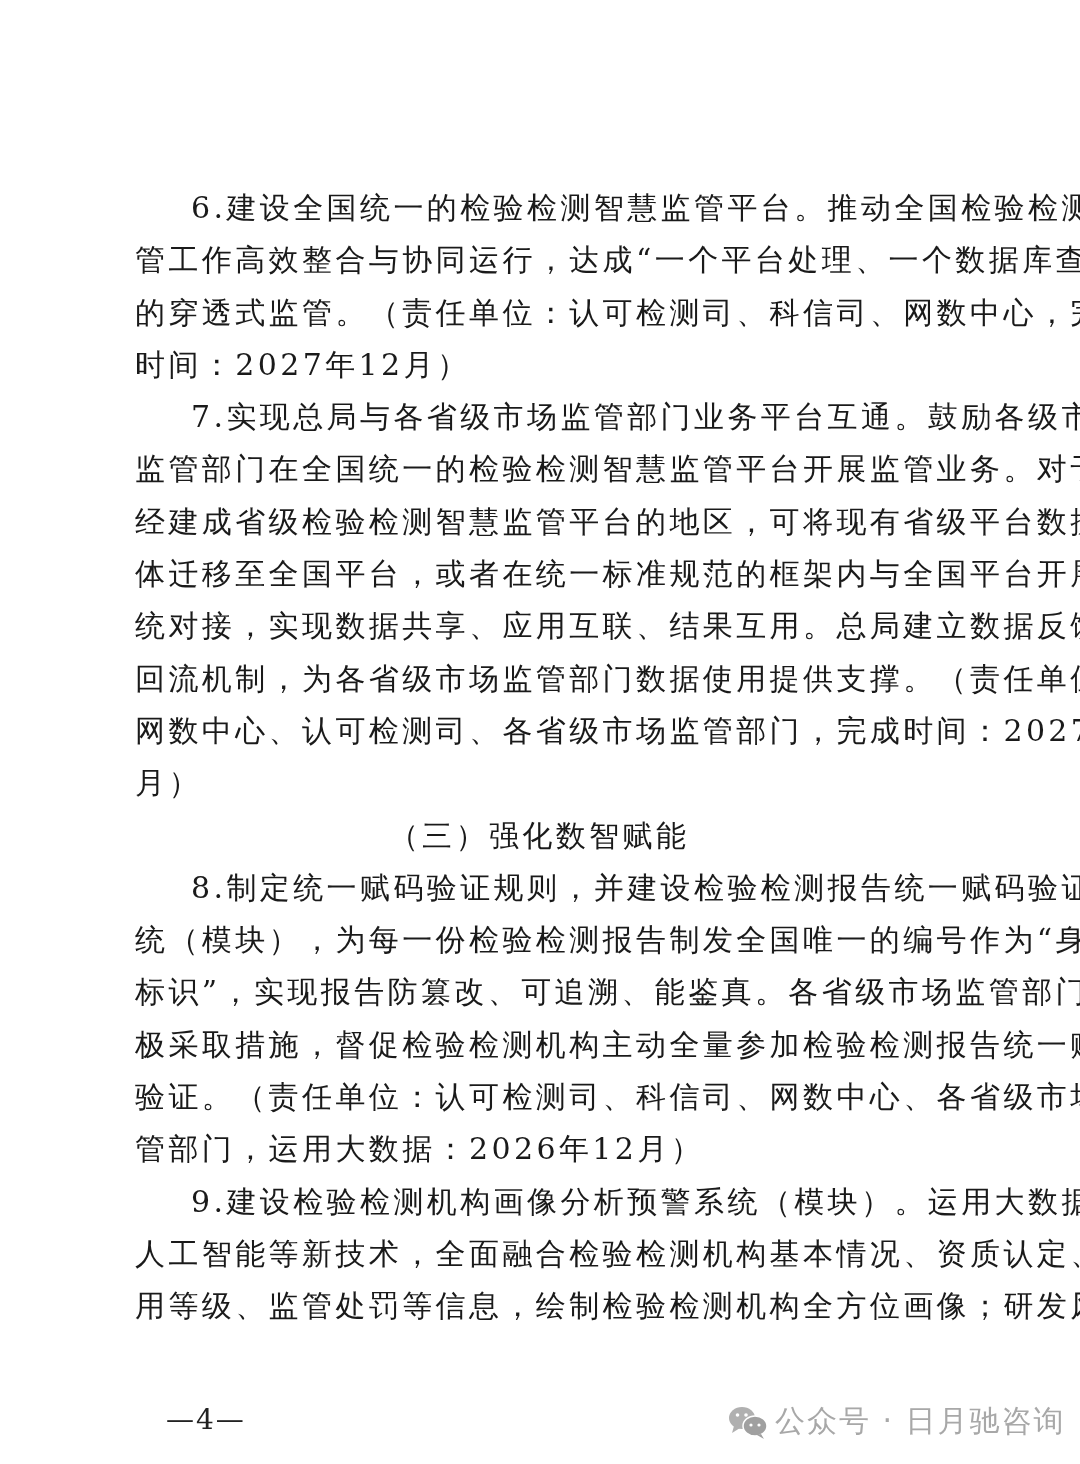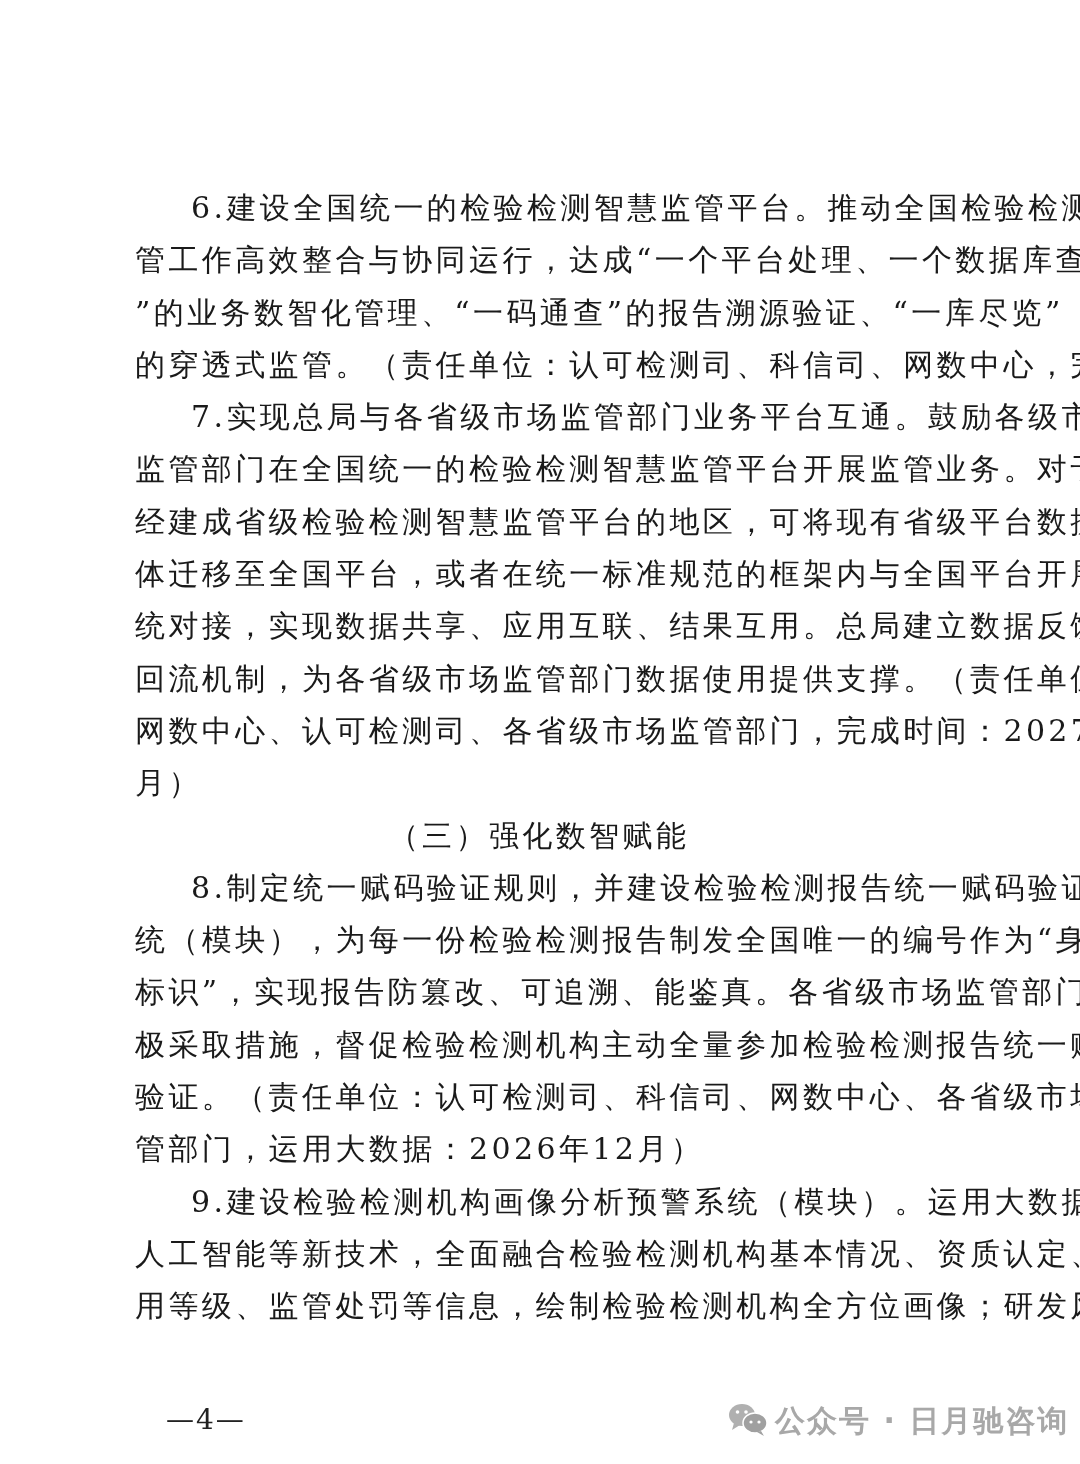--- a/index.html
+++ b/index.html
@@ -17,34 +17,34 @@
     white-space: nowrap; letter-spacing: 3.4px; overflow: visible;
   }
   .line.indent { padding-left: 56px; }
   .line.heading { padding-left: 2px; text-align: center; }
   .footer-page {
     position: absolute; left: 166px; top: 1403px;
     font-size: 28px; letter-spacing: 2px; color: #222;
   }
   .watermark {
     position: absolute; left: 727px; top: 1401px;
-    display: flex; align-items: flex-start; gap: 6px;
+    display: flex; align-items: center; gap: 6px;
     font-family: "DejaVu Sans", "Liberation Sans", sans-serif;
-    font-size: 30px; color: #a8a8a8; letter-spacing: 2px; font-weight: bold;
+    font-size: 30px; color: #a8a8a8; letter-spacing: 2px;
   }
   .wechat-icon { width: 42px; height: 36px; display: inline-block; }
 </style>
 </head>
 <body>
 
 <div class="page-body" id="doc-body">
     <div class="line indent">6.建设全国统一的检验检测智慧监管平台。推动全国检验检测监</div>
     <div class="line">管工作高效整合与协同运行，达成“一个平台处理、一个数据库查询</div>
-    <div class="line">”的业务数智化管理、“一码通查”的报告溯源验证、“一库尽览”</div>
     <div class="line">的穿透式监管。（责任单位：认可检测司、科信司、网数中心，完成</div>
+    <div class="line">时间：2027年12月）</div>
     <div class="line indent">7.实现总局与各省级市场监管部门业务平台互通。鼓励各级市场</div>
     <div class="line">监管部门在全国统一的检验检测智慧监管平台开展监管业务。对于已</div>
     <div class="line">经建成省级检验检测智慧监管平台的地区，可将现有省级平台数据整</div>
     <div class="line">体迁移至全国平台，或者在统一标准规范的框架内与全国平台开展系</div>
     <div class="line">统对接，实现数据共享、应用互联、结果互用。总局建立数据反馈与</div>
     <div class="line">回流机制，为各省级市场监管部门数据使用提供支撑。（责任单位：</div>
     <div class="line">网数中心、认可检测司、各省级市场监管部门，完成时间：2027年12</div>
     <div class="line">月）</div>
     <div class="line heading">（三）强化数智赋能</div>
     <div class="line indent">8.制定统一赋码验证规则，并建设检验检测报告统一赋码验证系</div>

